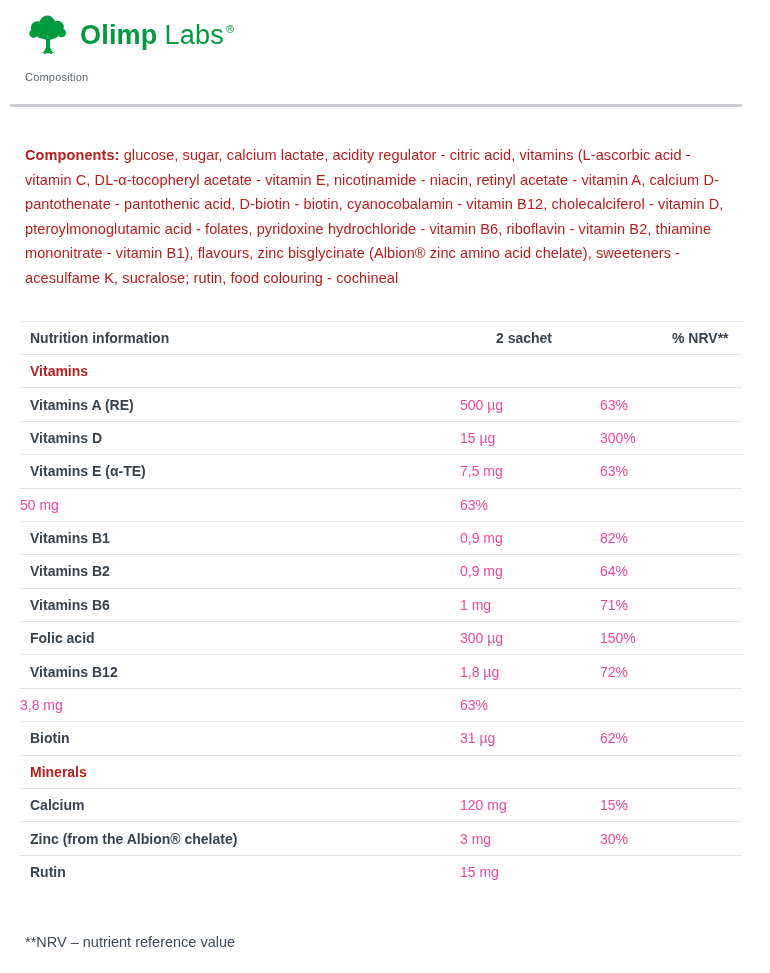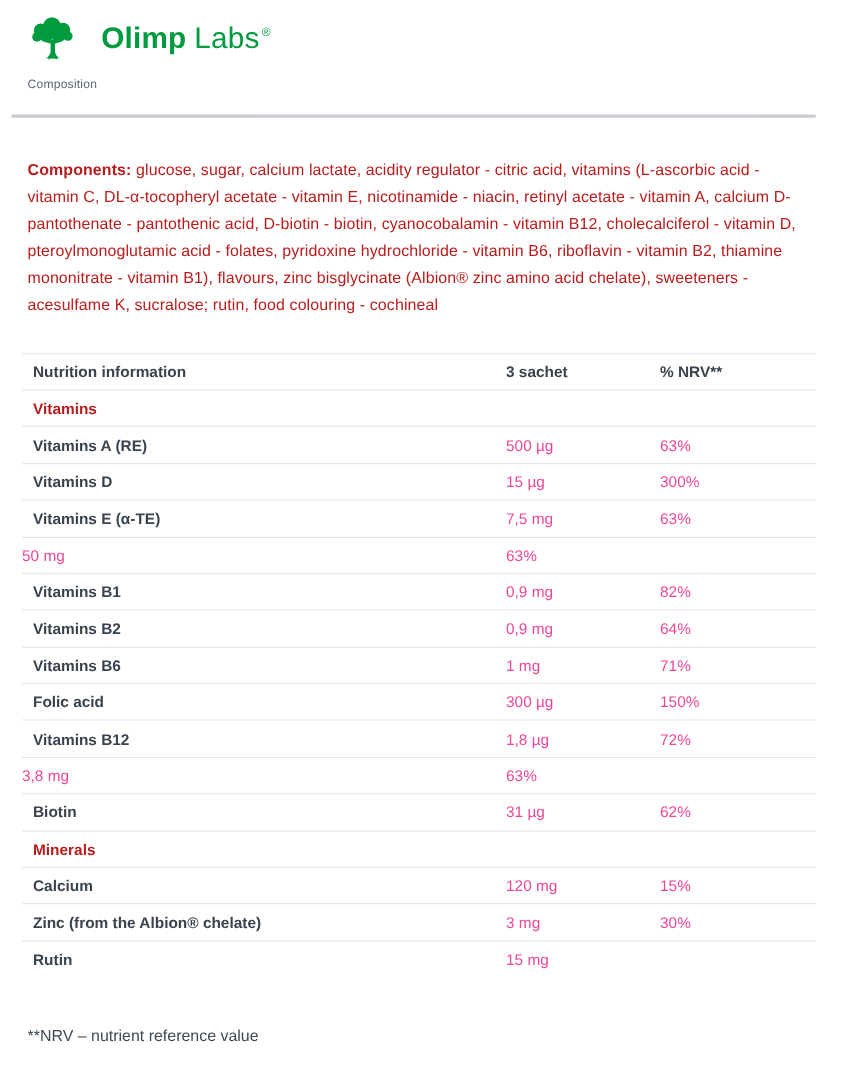--- a/index.html
+++ b/index.html
@@ -17,21 +17,21 @@
     overflow: hidden;
   }
 
   
   .header {
     padding: 12px 0 0 25px;
   }
   .logo {
     display: flex;
     align-items: center;
-    gap: 21px;
+    gap: 9px;
     height: 46px;
   }
   .logo svg { display: block; }
   .logo-text {
     font-size: 27px;
     letter-spacing: 0.2px;
     color: #009b3e;
     line-height: 1;
     display: flex;
     align-items: baseline;
@@ -77,21 +77,21 @@
   }
   .t-row {
     display: grid;
     grid-template-columns: 440px 140px 1fr;
     align-items: center;
     min-height: 33.4px;
     border-top: 1px solid #e3e5e9;
     font-size: 14px;
   }
   .t-row .c1 { padding-left: 10px; }
-  .t-header { font-weight: 700; color: #39434e; }
+  .t-header { font-weight: 700; color: #39434e; gap: 36px; }
   .t-section { font-weight: 700; color: #b91c1c; }
   .t-section .c1 { grid-column: 1 / span 3; }
   .t-data .c1 { font-weight: 700; color: #39434e; }
   .t-data .c2, .t-data .c3 { font-weight: 400; color: #ec4899; }
 
   
   .footnote {
     margin: 46px 0 0 25px;
     font-size: 14.5px;
     color: #3e4a56;
@@ -131,21 +131,21 @@
 
   <div class="divider"></div>
 
   <p class="composition">
     <span class="comp-label">Components:</span><span> glucose, sugar, calcium lactate, acidity regulator - citric acid, vitamins (L-ascorbic acid - vitamin C, DL-α-tocopheryl acetate - vitamin E, nicotinamide - niacin, retinyl acetate - vitamin A, calcium D-pantothenate - pantothenic acid, D-biotin - biotin, cyanocobalamin - vitamin B12, cholecalciferol  - vitamin D, pteroylmonoglutamic acid - folates, pyridoxine hydrochloride - vitamin B6, riboflavin - vitamin B2, thiamine mononitrate - vitamin B1), flavours, zinc bisglycinate (Albion® zinc amino acid chelate), sweeteners - acesulfame K, sucralose; rutin, food colouring - cochineal</span>
   </p>
 
   <div class="nutrition-table">
     <div class="t-row t-header">
       <div class="c1">Nutrition information</div>
-      <div class="c2">3 sachet</div>
+      <div class="c2">2 sachet</div>
       <div class="c3">% NRV**</div>
     </div>
     <div>
   <div class="t-row t-section">
     <div class="c1">Vitamins</div>
   </div>
 
   <div class="t-row t-data">
     <div class="c1">Vitamins A (RE)</div>
     <div class="c2">500 µg</div>

